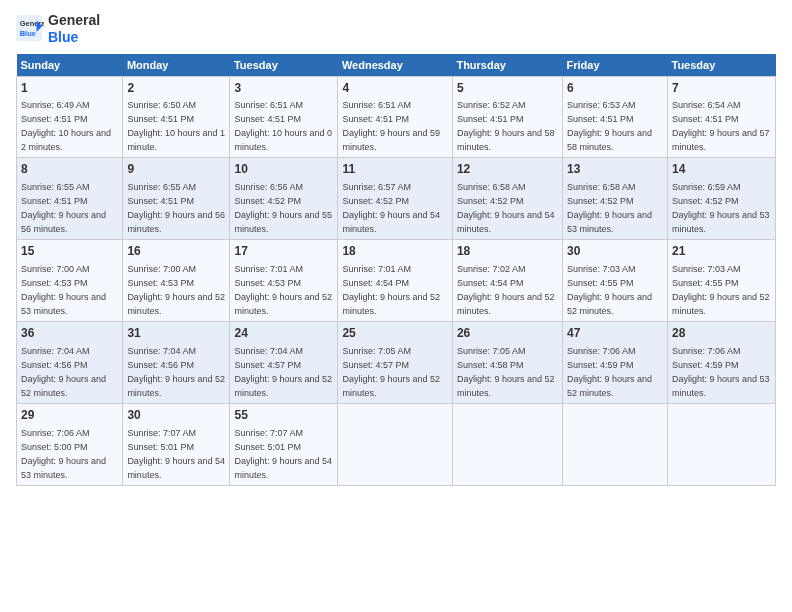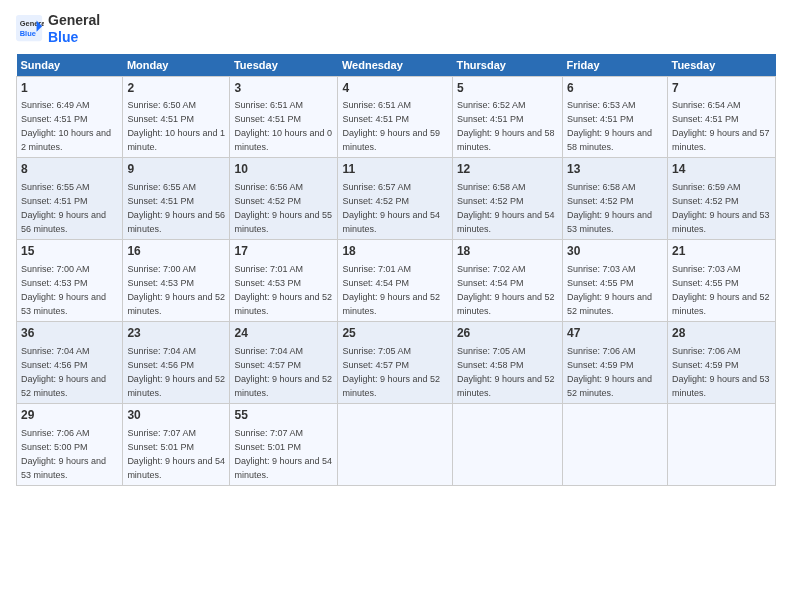--- a/index.html
+++ b/index.html
@@ -173,21 +173,21 @@
           <td><span class="day-num">18</span>
 <span class="day-detail">Sunrise: 7:02 AM<br>Sunset: 4:54 PM<br>Daylight: 9 hours and 52 minutes.</span></td>
           <td><span class="day-num">30</span>
 <span class="day-detail">Sunrise: 7:03 AM<br>Sunset: 4:55 PM<br>Daylight: 9 hours and 52 minutes.</span></td>
           <td><span class="day-num">21</span>
 <span class="day-detail">Sunrise: 7:03 AM<br>Sunset: 4:55 PM<br>Daylight: 9 hours and 52 minutes.</span></td>
         </tr>
         <tr>
           <td><span class="day-num">36</span>
 <span class="day-detail">Sunrise: 7:04 AM<br>Sunset: 4:56 PM<br>Daylight: 9 hours and 52 minutes.</span></td>
-          <td><span class="day-num">23</span>
+          <td><span class="day-num">31</span>
 <span class="day-detail">Sunrise: 7:04 AM<br>Sunset: 4:56 PM<br>Daylight: 9 hours and 52 minutes.</span></td>
           <td><span class="day-num">24</span>
 <span class="day-detail">Sunrise: 7:04 AM<br>Sunset: 4:57 PM<br>Daylight: 9 hours and 52 minutes.</span></td>
           <td><span class="day-num">25</span>
 <span class="day-detail">Sunrise: 7:05 AM<br>Sunset: 4:57 PM<br>Daylight: 9 hours and 52 minutes.</span></td>
           <td><span class="day-num">26</span>
 <span class="day-detail">Sunrise: 7:05 AM<br>Sunset: 4:58 PM<br>Daylight: 9 hours and 52 minutes.</span></td>
           <td><span class="day-num">47</span>
 <span class="day-detail">Sunrise: 7:06 AM<br>Sunset: 4:59 PM<br>Daylight: 9 hours and 52 minutes.</span></td>
           <td><span class="day-num">28</span>

